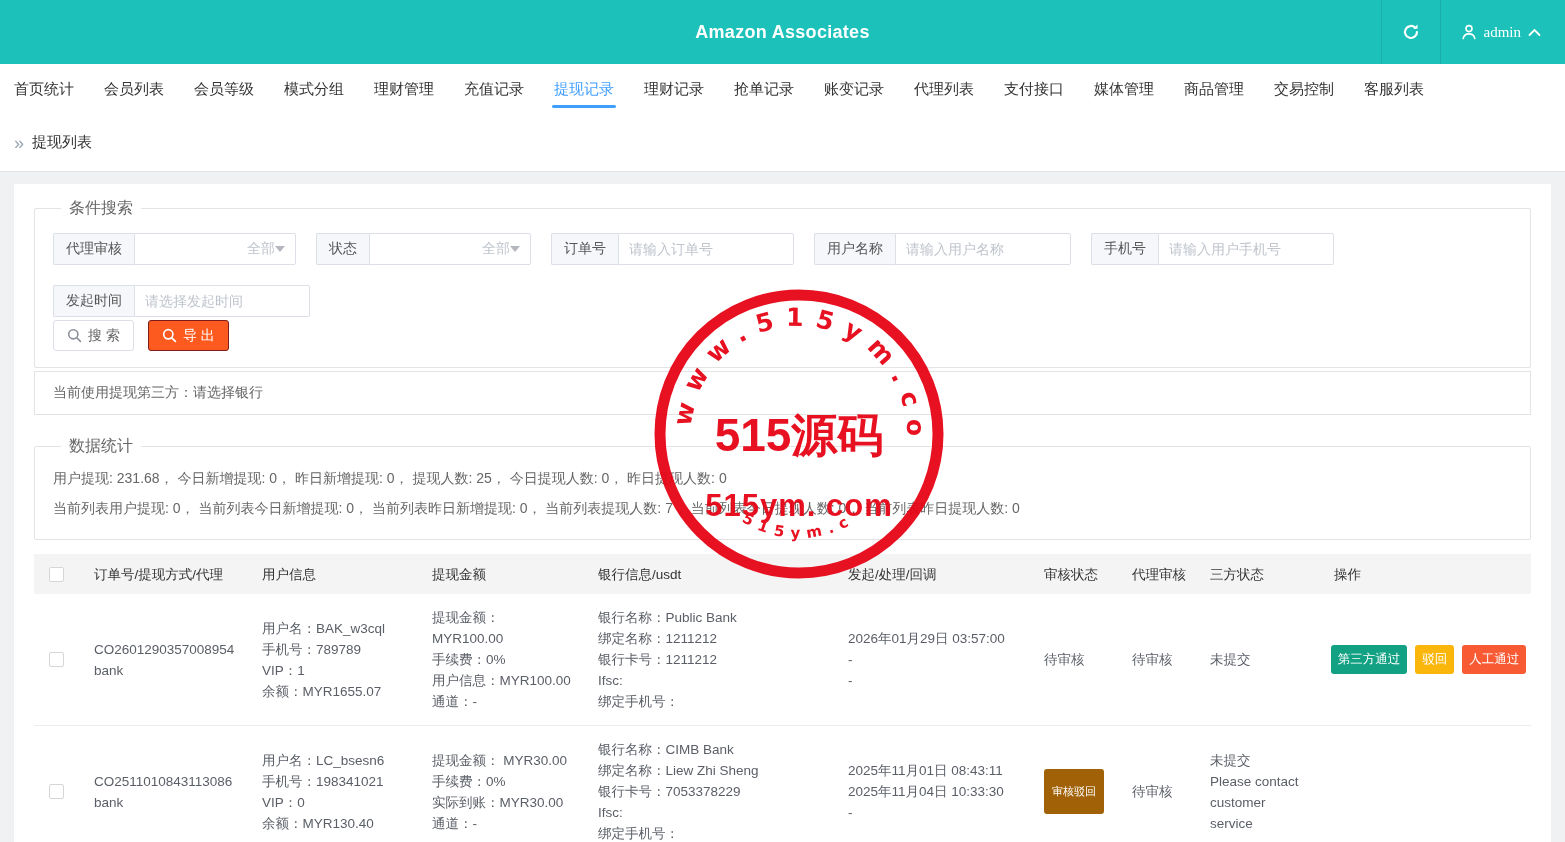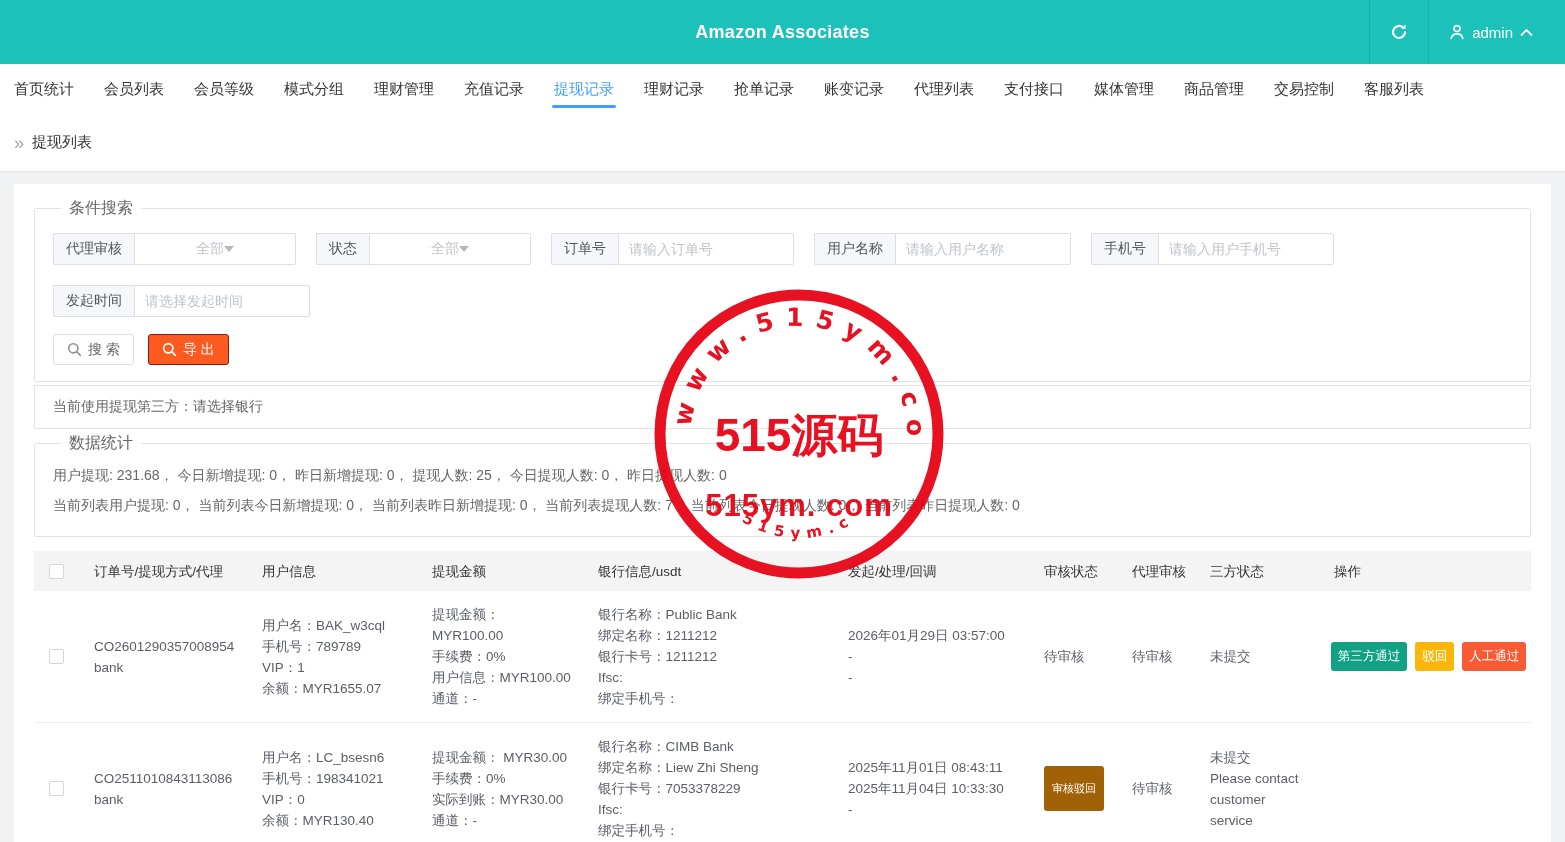--- a/index.html
+++ b/index.html
@@ -3,21 +3,21 @@
 <meta charset="utf-8">
 <style>
   * { margin:0; padding:0; box-sizing:border-box; }
   html,body { width:1565px; height:842px; overflow:hidden;
     font-family:"Liberation Sans","DejaVu Sans",sans-serif; background:#eff1f2; color:#333; }
 
   
   .app-header { position:relative; height:64px; background:#1cc2ba; color:#fff;
     display:flex; align-items:center; justify-content:center; }
   .app-title { font-size:18px; font-weight:bold; letter-spacing:.3px; }
-  .header-right { position:absolute; right:12px; top:0; height:100%; display:flex; align-items:stretch; }
+  .header-right { position:absolute; right:4px; top:0; height:100%; display:flex; align-items:stretch;font-family:Liberation Serif, serif; }
   .header-btn { display:flex; align-items:center; padding:0 20px; cursor:pointer;
     border-left:1px solid rgba(0,0,0,.10); }
   .user-btn { gap:7px; font-size:15px; }
   .icon-svg { display:block; }
 
   
   .nav-bar { height:50px; background:#fff; display:flex; align-items:center; padding-left:14px; }
   .nav-tab { position:relative; height:50px; line-height:50px; margin-right:30px;
     font-size:15px; color:#333; cursor:pointer; white-space:nowrap; }
   .nav-tab.active { color:#409eff; }
@@ -35,38 +35,38 @@
 
   fieldset.box { border:1px solid #e3e3e3; border-radius:2px; padding:6px 18px 16px; }
   fieldset.box legend { color:#666; font-size:16px; padding:0 8px; margin-left:8px; }
 
   .form-row { display:flex; flex-wrap:wrap; gap:20px; margin-top:8px; }
   .fgroup { display:inline-flex; height:32px; }
   .fgroup .flabel { display:flex; align-items:center; padding:0 12px; background:#f5f7fa;
     border:1px solid #dcdfe6; border-right:none; border-radius:2px 0 0 2px;
     color:#555; font-size:14px; white-space:nowrap; }
   .fgroup .fselect { width:162px; background:#fff; border:1px solid #dcdfe6;
-    border-radius:0 2px 2px 0; display:flex; align-items:center; justify-content:center;
+    border-radius:0 2px 2px 0; display:flex; align-items:center; justify-content:flex-end;
     padding:0 10px; color:#bfc4cc; font-size:14px; cursor:pointer; }
   .fselect .arrow { width:0; height:0; border-left:5px solid transparent;
     border-right:5px solid transparent; border-top:6px solid #b4b7bd; }
   .fgroup input { width:176px; border:1px solid #dcdfe6; border-radius:0 2px 2px 0;
     padding:0 10px; font-size:14px; color:#333; outline:none; font-family:inherit; }
   .fgroup input::placeholder { color:#bfc4cc; }
 
-  .btn-row { margin-top:17px; display:flex; align-items:center; }
+  .btn-row { margin-top:3px; display:flex; align-items:center; }
   .btn { display:inline-flex; align-items:center; gap:6px; height:31px; padding:0 13px;
     border-radius:3px; font-size:14px; cursor:pointer; }
   .btn-plain { background:#fff; border:1px solid #dcdfe6; color:#666; }
   .btn-export { background:#fd5a1f; border:1px solid #7f1d1d; color:#fff; margin-left:14px; }
 
   .notice-box { border:1px solid #e3e3e3; margin-top:3px; padding:12px 18px;
     color:#666; font-size:14px; }
 
-  .stats-box { margin-top:4px; }
+  .stats-box { margin-top:21px; }
   .stats-line { color:#666; font-size:14px; line-height:30px; }
 
   
   .grid-table { margin-top:14px; font-size:13.5px; }
   .grid-row { display:grid;
     grid-template-columns:44px 168px 170px 166px 250px 196px 88px 78px 124px 1fr; }
   .grid-head { background:#f4f4f5; height:40px; }
   .grid-head .cell { justify-content:center; color:#333; }
   .cell { display:flex; flex-direction:column; justify-content:center;
     align-items:flex-start; padding:13px 8px 13px 16px; line-height:21px; color:#5a5e66;

